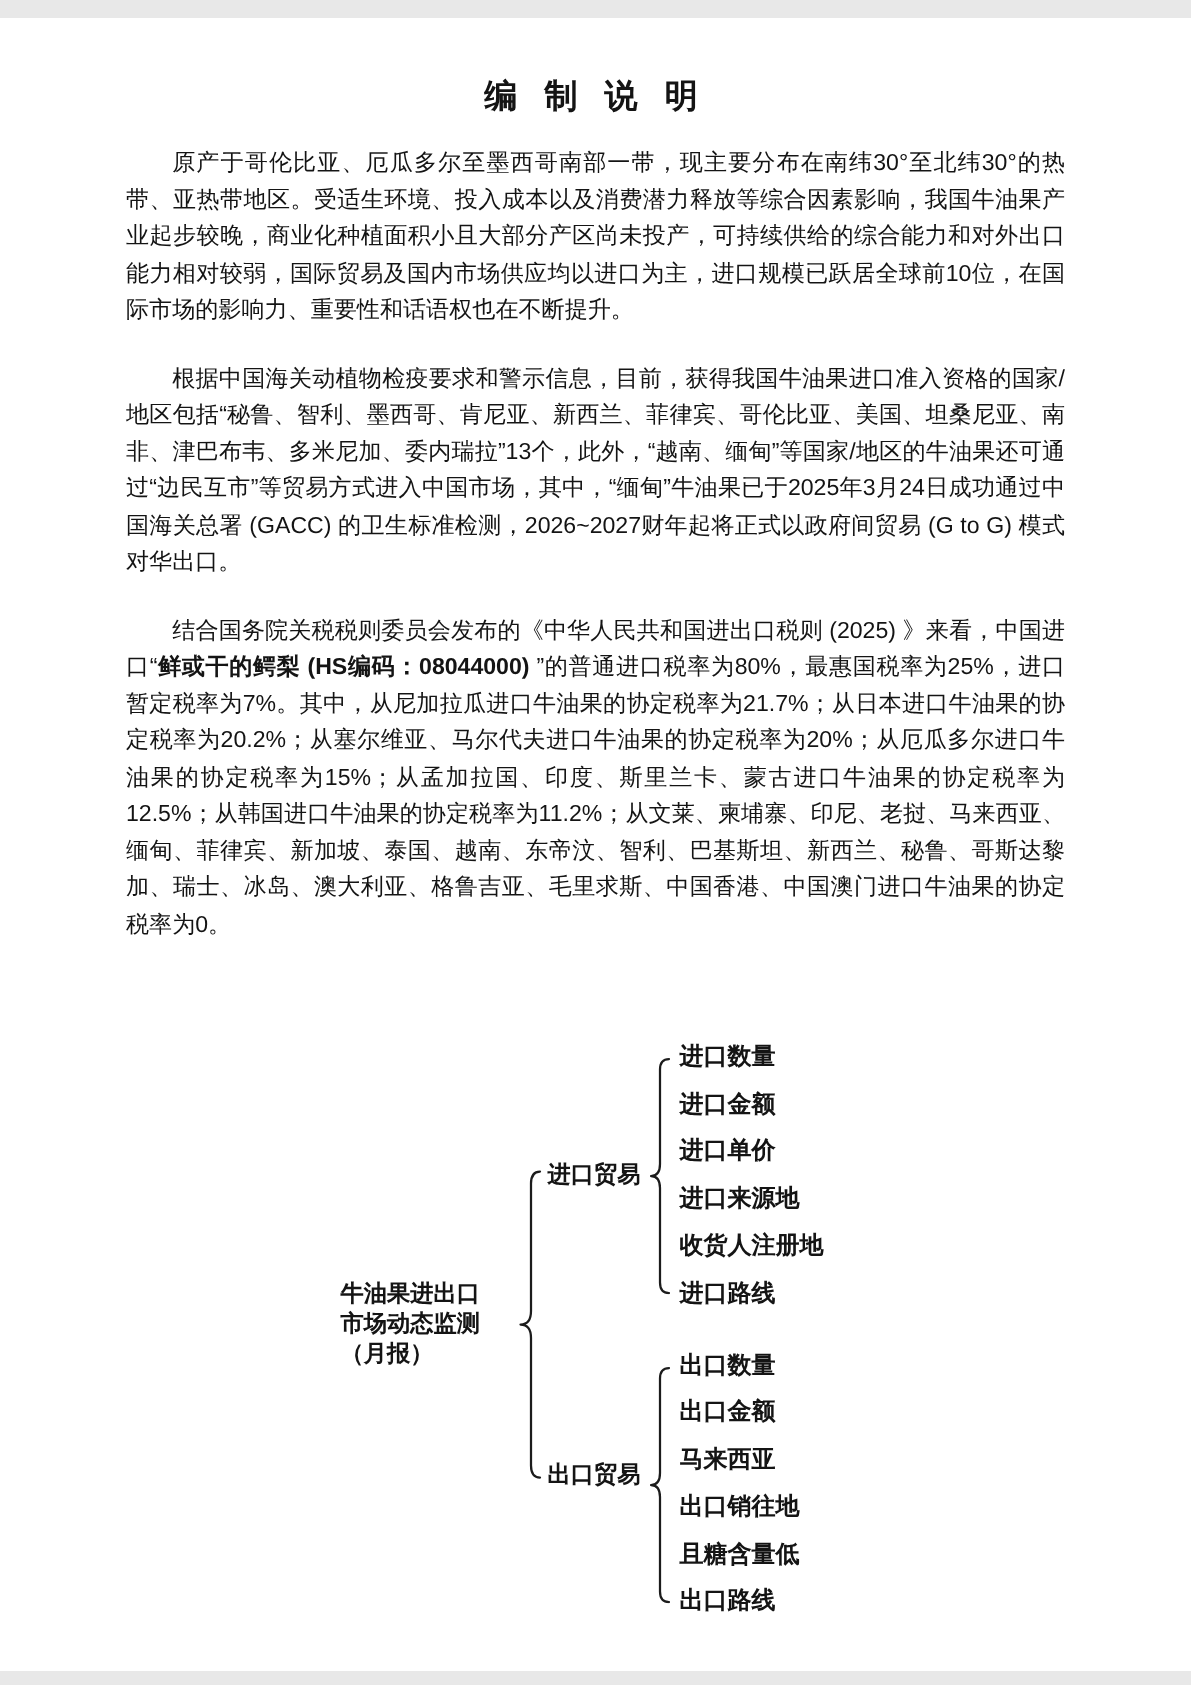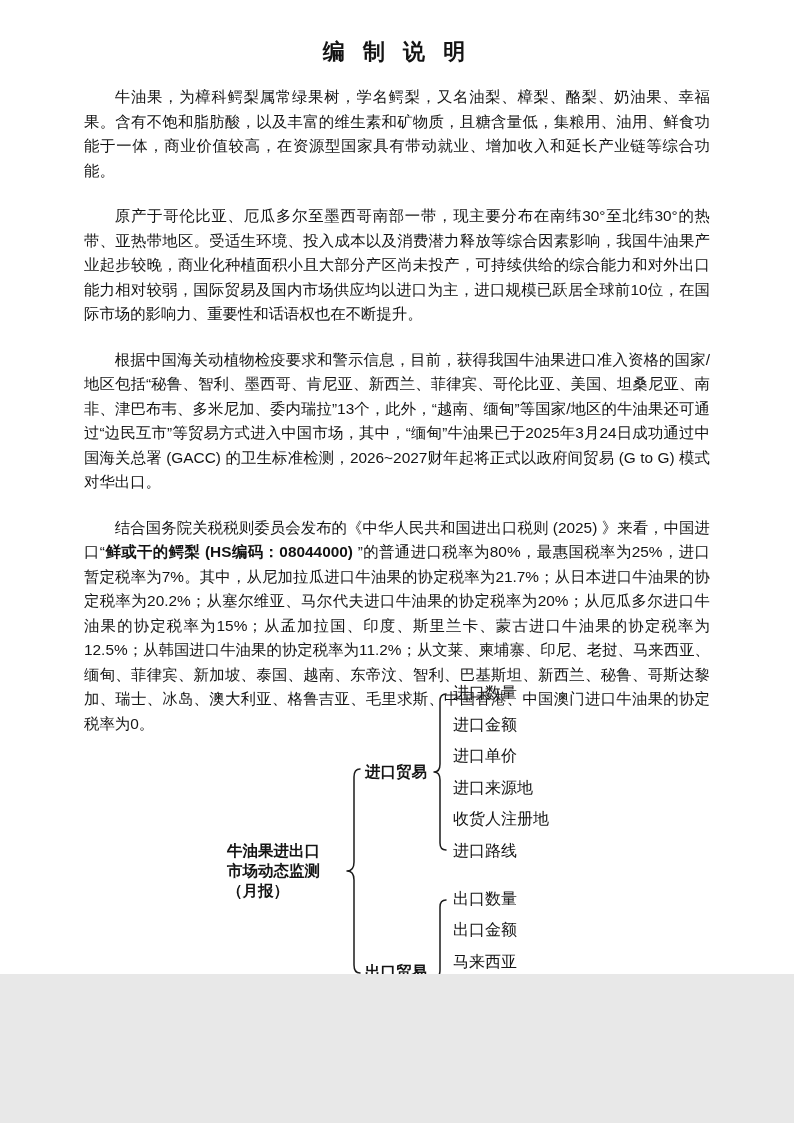--- a/index.html
+++ b/index.html
@@ -1,20 +1,20 @@
 <!DOCTYPE html>
 <html><head>
 <meta charset="utf-8">
 <style>
   html, body { margin: 0; padding: 0; background: #e8e8e8; }
   .page {
     position: relative;
     width: 794px;
-    height: 974px;
-    margin: 0 auto;
+    height: 1102px;
+    margin: 12px auto;
     background: #ffffff;
     color: #141414;
     font-family: "Liberation Sans", sans-serif;
     overflow: hidden;
   }
   .content {
     padding: 40px 84px 0 84px;
   }
   .title {
     margin: 0 0 21px 0;
@@ -58,21 +58,21 @@
     font-weight: 700;
     line-height: 20px;
     white-space: nowrap;
   }
   .diagram .branch-label.import { top: 90px; }
   .diagram .branch-label.export { top: 290px; }
   .diagram .leaf {
     position: absolute;
     left: 453px;
     font-size: 16px;
-    font-weight: 400;
+    font-weight: 700;
     line-height: 20px;
     white-space: nowrap;
   }
   .brace { position: absolute; }
   .brace path {
     fill: none;
     stroke: #1c1c1c;
     stroke-width: 1.5;
     stroke-linecap: round;
     stroke-linejoin: round;
@@ -80,21 +80,20 @@
   .brace-root   { left: 344px; top: 96px;  }
   .brace-import { left: 432px; top: 21px;  }
   .brace-export { left: 432px; top: 227px; }
 </style>
 </head>
 <body>
 
 <div class="page">
   <div class="content">
     <h1 class="title">编 制 说 明</h1>
-    <p class="para">牛油果，为樟科鳄梨属常绿果树，学名鳄梨，又名油梨、樟梨、酪梨、奶油果、幸福果。含有不饱和脂肪酸，以及丰富的维生素和矿物质，且糖含量低，集粮用、油用、鲜食功能于一体，商业价值较高，在资源型国家具有带动就业、增加收入和延长产业链等综合功能。</p>
     <p class="para">原产于哥伦比亚、厄瓜多尔至墨西哥南部一带，现主要分布在南纬30°至北纬30°的热带、亚热带地区。受适生环境、投入成本以及消费潜力释放等综合因素影响，我国牛油果产业起步较晚，商业化种植面积小且大部分产区尚未投产，可持续供给的综合能力和对外出口能力相对较弱，国际贸易及国内市场供应均以进口为主，进口规模已跃居全球前10位，在国际市场的影响力、重要性和话语权也在不断提升。</p>
     <p class="para">根据中国海关动植物检疫要求和警示信息，目前，获得我国牛油果进口准入资格的国家/地区包括“秘鲁、智利、墨西哥、肯尼亚、新西兰、菲律宾、哥伦比亚、美国、坦桑尼亚、南非、津巴布韦、多米尼加、委内瑞拉”13个，此外，“越南、缅甸”等国家/地区的牛油果还可通过“边民互市”等贸易方式进入中国市场，其中，“缅甸”牛油果已于2025年3月24日成功通过中国海关总署 (GACC) 的卫生标准检测，2026~2027财年起将正式以政府间贸易 (G to G) 模式对华出口。</p>
     <p class="para"><span>结合国务院关税税则委员会发布的《中华人民共和国进出口税则 (2025) 》来看，中国进口“</span><span class="hs-bold">鲜或干的鳄梨 (HS编码：08044000) </span><span>”的普通进口税率为80%，最惠国税率为25%，进口暂定税率为7%。其中，从尼加拉瓜进口牛油果的协定税率为21.7%；从日本进口牛油果的协定税率为20.2%；从塞尔维亚、马尔代夫进口牛油果的协定税率为20%；从厄瓜多尔进口牛油果的协定税率为15%；从孟加拉国、印度、斯里兰卡、蒙古进口牛油果的协定税率为12.5%；从韩国进口牛油果的协定税率为11.2%；从文莱、柬埔寨、印尼、老挝、马来西亚、缅甸、菲律宾、新加坡、泰国、越南、东帝汶、智利、巴基斯坦、新西兰、秘鲁、哥斯达黎加、瑞士、冰岛、澳大利亚、格鲁吉亚、毛里求斯、中国香港、中国澳门进口牛油果的协定税率为0。</span></p>
   </div>
 
   <div class="diagram">
 
     <div class="root-node">牛油果进出口
 市场动态监测
 （月报）</div>

